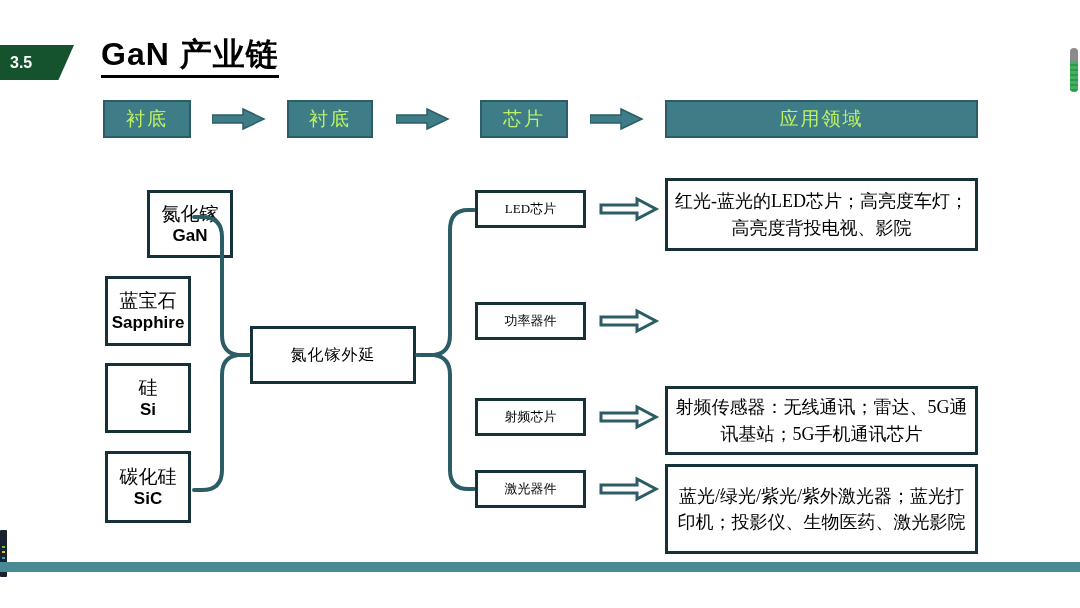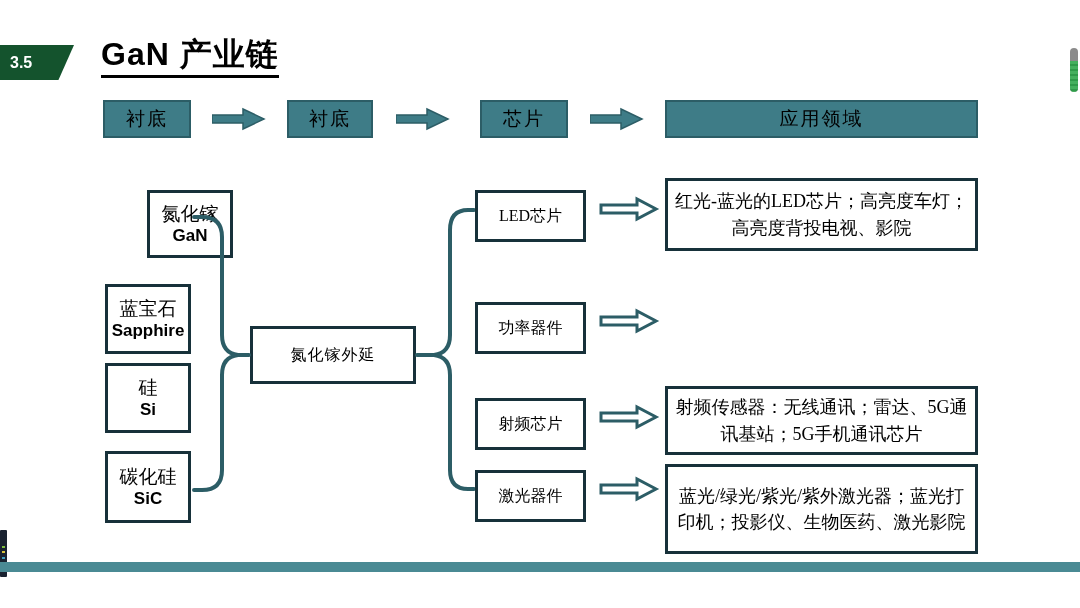--- a/index.html
+++ b/index.html
@@ -44,21 +44,21 @@
     position: absolute; left: 0; right: 0; bottom: 0;
     height: 31px;
     background: repeating-linear-gradient(
       to bottom, #44b05e 0 3px, #2f9a4a 3px 5px);
   }
   
   .stage {
     position: absolute; top: 100px; height: 38px;
     background: #3e7c87;
     border: 2px solid #2c5d66;
-    color: #000000; font-size: 19px;
+    color: #bef264; font-size: 19px;
     display: flex; align-items: center; justify-content: center;
     letter-spacing: 2px;
   }
   .stage1 { left: 103px;  width: 88px; }
   .stage2 { left: 287px;  width: 86px; }
   .stage3 { left: 480px;  width: 88px; }
   .stage4 { left: 665px;  width: 313px; }
   .flow-arrow { position: absolute; top: 107px; width: 54px; height: 24px; }
   .fa1 { left: 212px; }
   .fa2 { left: 396px; }
@@ -70,25 +70,25 @@
     border: 3px solid #17313a;
     display: flex; flex-direction: column;
     align-items: center; justify-content: center;
     text-align: center;
     line-height: 1.25;
   }
   .wbox .cn { font-size: 19px; }
   .wbox .en { font-family: "Liberation Sans", sans-serif; font-weight: bold; font-size: 17px; }
   .sub  { left: 105px; width: 86px; }
   .sub1 { top: 190px; height: 68px; margin-left: 42px; }
-  .sub2 { top: 284px; height: 70px; }
+  .sub2 { top: 276px; height: 70px; }
   .sub3 { top: 363px; height: 70px; }
   .sub4 { top: 451px; height: 72px; }
   .epitaxy { left: 250px; top: 326px; width: 166px; height: 58px; font-size: 16px; letter-spacing: 1px; }
-  .product { left: 475px; width: 111px; height: 52px; font-size: 16px; }
+  .product { left: 475px; width: 111px; height: 38px; font-size: 13px; }
   .prod1 { top: 190px; }
   .prod2 { top: 302px; }
   .prod3 { top: 398px; }
   .prod4 { top: 470px; }
   .appbox {
     left: 665px; width: 313px;
     font-size: 18px; line-height: 1.45;
     padding: 2px 6px;
     font-family: Liberation Serif, serif;
   }

